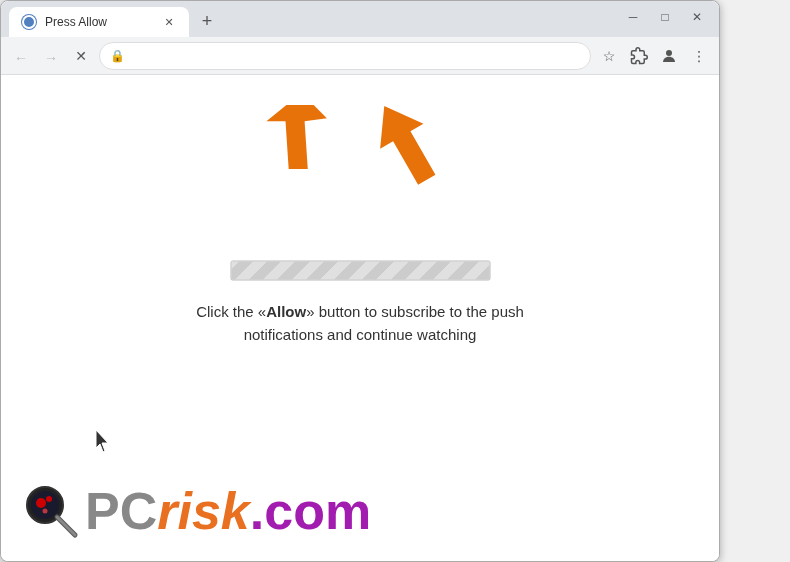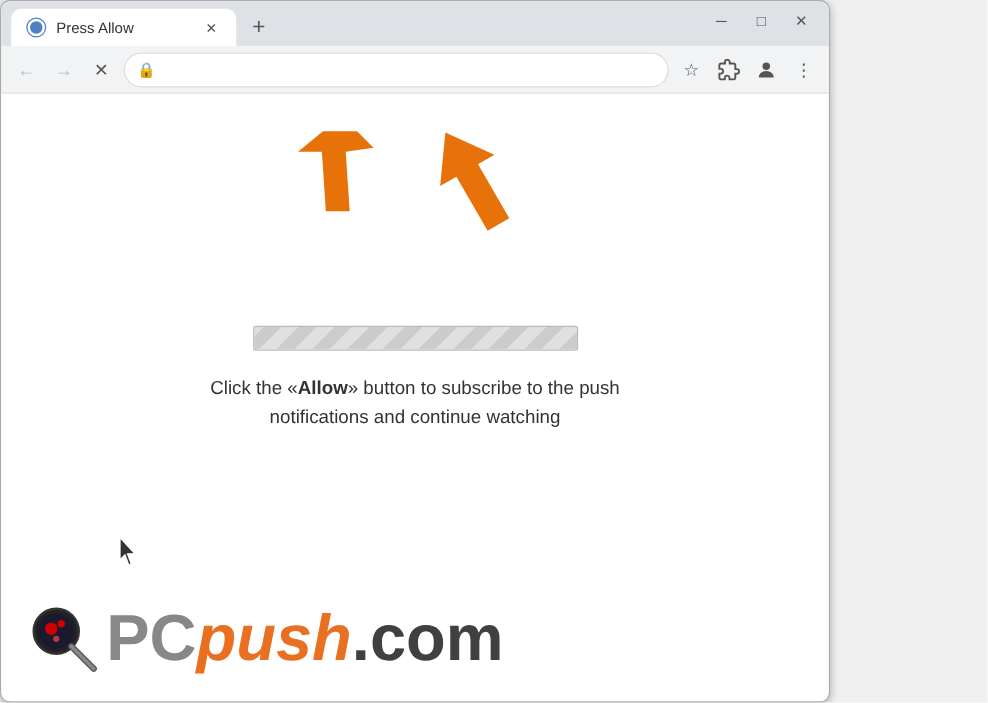--- a/index.html
+++ b/index.html
@@ -1,20 +1,20 @@
 <!DOCTYPE html>
 <html><head>
   <meta charset="utf-8">
   <style>
     * { margin: 0; padding: 0; box-sizing: border-box; }
     body { width: 790px; height: 562px; font-family: 'Segoe UI', Arial, sans-serif; background: #f0f0f0; overflow: hidden; }
 
     
     .browser-window {
-      width: 664px;
+      width: 720px;
       height: 562px;
       border: 1px solid #aaa;
       border-radius: 8px;
       overflow: hidden;
       display: flex;
       flex-direction: column;
       background: #fff;
       box-shadow: 0 2px 8px rgba(0,0,0,0.3);
     }
 
@@ -367,21 +367,21 @@
         <circle cx="20" cy="22" r="5" fill="#cc0000"></circle>
 
         <circle cx="28" cy="18" r="3" fill="#cc0000"></circle>
         <circle cx="24" cy="30" r="2.5" fill="#ff4444" opacity="0.7"></circle>
 
         <line x1="36" y1="36" x2="54" y2="54" stroke="#555" stroke-width="5" stroke-linecap="round"></line>
         <line x1="36" y1="36" x2="54" y2="54" stroke="#888" stroke-width="3" stroke-linecap="round"></line>
       </svg>
 
       <div>
-        <span style="font-size:52px; font-weight:900; color:#888; font-family: Liberation Sans, sans-serif;">PC</span><span style="font-size:52px; font-weight:900; color:#E87020; font-style:italic; font-family: Arial, sans-serif;">push</span><span style="font-size:52px; font-weight:900; color:#404040; font-family: Arial, sans-serif;">.com</span>
+        <span style="font-size:52px; font-weight:900; color:#888; font-family: Liberation Sans, sans-serif;">PC</span><span style="font-size:52px; font-weight:900; color:#E87020; font-style:italic; font-family: Arial, sans-serif;">risk</span><span style="font-size:52px; font-weight:900; color:#a21caf; font-family: Arial, sans-serif;">.com</span>
       </div>
     </div>
 
     <div class="cursor">
       <svg width="16" height="22" viewBox="0 0 16 22" xmlns="http://www.w3.org/2000/svg">
         <polygon points="0,0 0,18 4,14 7,22 9,21 6,13 12,13" fill="#333" stroke="#fff" stroke-width="1"></polygon>
       </svg>
     </div>
 
   </div>

